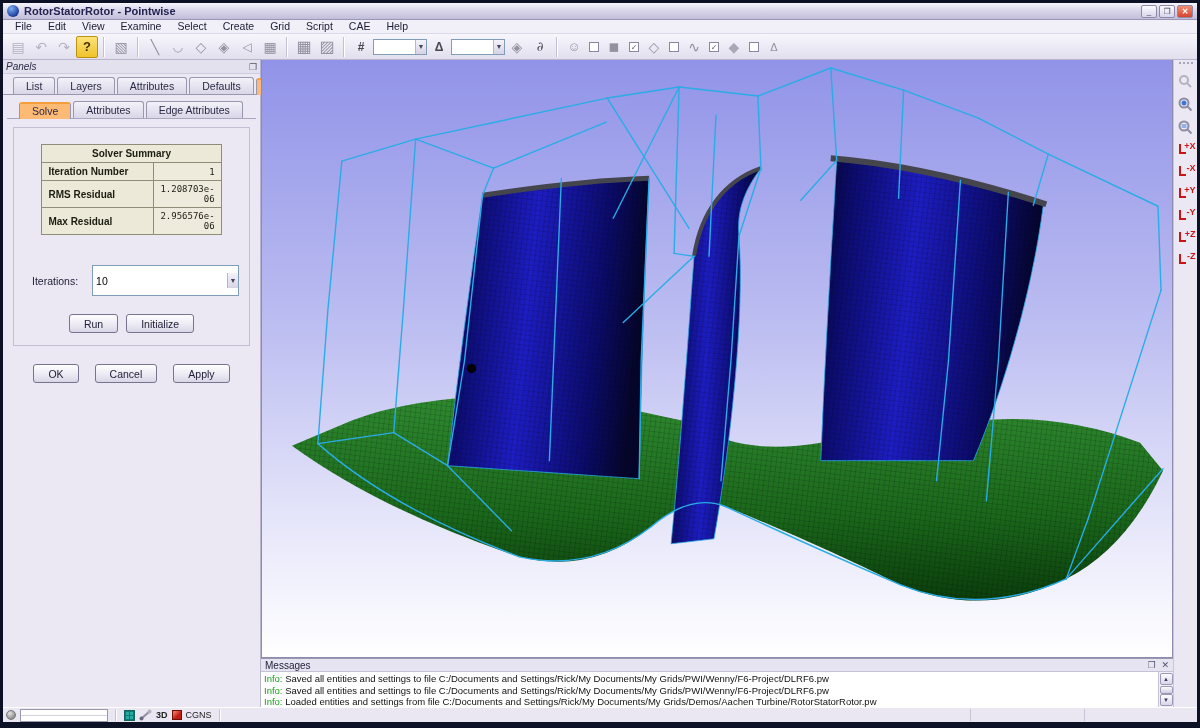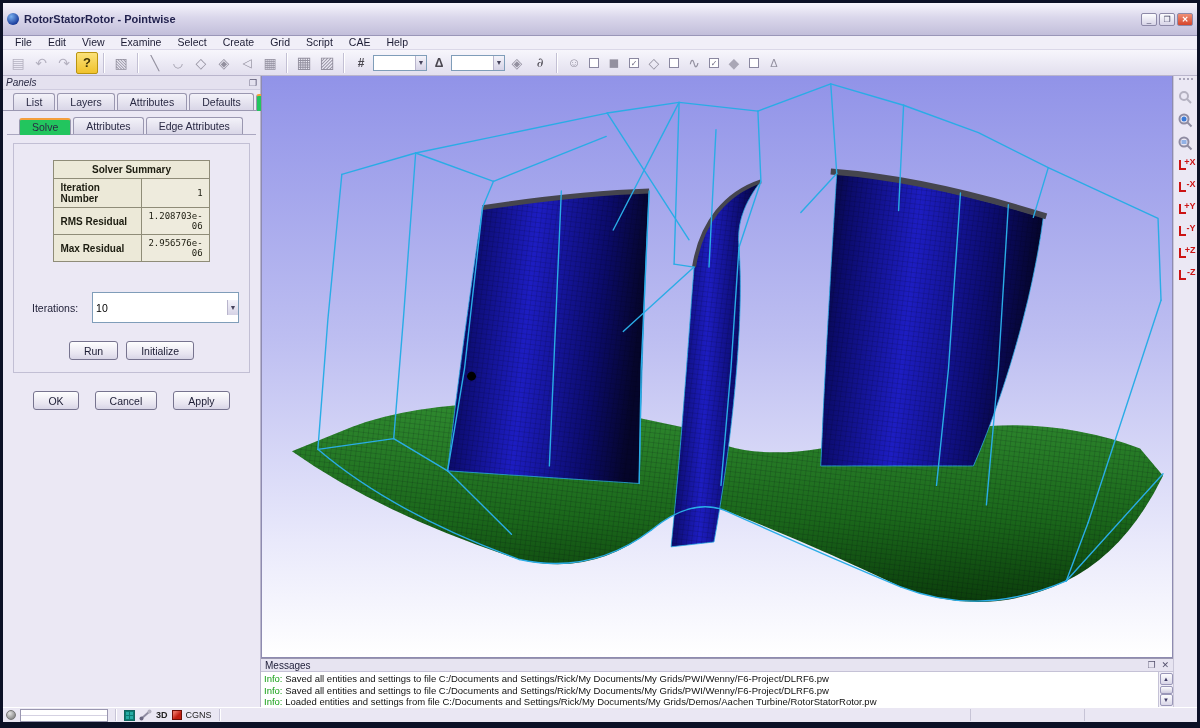--- a/index.html
+++ b/index.html
@@ -1,20 +1,20 @@
 <!DOCTYPE html>
 <html><head>
 <meta charset="utf-8">
 <style>
   * { margin:0; padding:0; box-sizing:border-box; }
   html,body { width:1200px; height:728px; font-family:"Liberation Sans",sans-serif; background:#000; }
   .window { width:1200px; height:728px; border:3px solid #0c1126; border-bottom-width:6px; background:#ebe8f4; display:flex; flex-direction:column; overflow:hidden; }
 
   
-  .titlebar { height:33px; background:linear-gradient(#f6f5fc,#dad7eb 45%,#c2beda); display:flex; align-items:center; padding:0 4px; border-bottom:1px solid #9a96b8; flex:0 0 auto; }
+  .titlebar { height:17px; background:linear-gradient(#f6f5fc,#dad7eb 45%,#c2beda); display:flex; align-items:center; padding:0 4px; border-bottom:1px solid #9a96b8; flex:0 0 auto; }
   .app-icon { width:12px; height:12px; border-radius:50%; background:radial-gradient(circle at 35% 30%, #7ab0f0, #1c3f9e 70%, #0c1f5e); margin-right:5px; flex:0 0 auto; }
   .title-text { font-size:11px; font-weight:bold; color:#23234f; flex:1 1 auto; white-space:nowrap; }
   .winbtns { display:flex; gap:2px; }
   .winbtn { width:16px; height:13px; border:1px solid #8d89a8; border-radius:2px; background:linear-gradient(#fcfcfe,#d8d5e8); font-size:8px; line-height:11px; text-align:center; color:#3a3a5a; }
   .winbtn.close { background:linear-gradient(#ef8f75,#d6452b); color:#fff; font-weight:bold; }
 
   
   .menubar { height:14px; background:#f1eff8; display:flex; align-items:flex-start; gap:0; padding-left:4px; border-bottom:1px solid #dbd8e8; flex:0 0 auto; }
   .menu-item { font-size:10.5px; color:#1c1c34; padding:0 8px; }
 
@@ -55,27 +55,27 @@
   .tcheck { width:10px; height:10px; background:#fff; border:1px solid #8a87a0; font-size:8px; line-height:9px; text-align:center; color:#6a6780; margin:0 3px; }
 
   
   .main { flex:1 1 auto; display:flex; min-height:0; }
   .left-panel { width:258px; flex:0 0 auto; background:#ebe8f4; border-right:1px solid #b9b5cc; display:flex; flex-direction:column; font-size:11px; }
   .panel-header { height:14px; background:#e4e1ef; border-bottom:1px solid #cfccdf; display:flex; align-items:center; padding:0 3px; }
   .panel-header .ph-title { font-size:10px; color:#2a2a44; flex:1;font-style:italic; }
   .panel-header .ph-icon { font-size:9px; color:#55526e; }
   .tabs { display:flex; padding:3px 6px 0 10px; gap:2px; border-bottom:1px solid #9a97b0; }
   .tab { padding:2px 12px 2px; font-size:10.5px; color:#2a2a44; background:linear-gradient(#f3f2f9,#d9d6e7); border:1px solid #9a97b0; border-bottom:0; border-radius:3px 3px 0 0; }
-  .tab.active { background:#22c55e; border-top:2px solid #f49f3c; position:relative; top:1px; padding-top:1px; }
+  .tab.active { background:#fdba74; border-top:2px solid #f49f3c; position:relative; top:1px; padding-top:1px; }
   .subtabs { display:flex; padding:6px 6px 0 12px; gap:2px; border-bottom:1px solid #aaa7c0; margin:0 4px; }
   .solve-box { border:1px solid #c2bfd4; margin:0 10px; padding:16px 4px 12px; }
   .summary-table { border-collapse:collapse; margin:0 auto; font-size:10px; }
   .summary-table td { border:1px solid #8f8c78; padding:3px 6px; background:#ece9d8; color:#1c1c10; height:17px; }
   .summary-table .hdr { text-align:center; font-weight:bold; }
-  .summary-table .lbl { font-weight:bold; width:88px; }
+  .summary-table .lbl { font-weight:bold; width:112px; }
   .summary-table .val { font-family:"DejaVu Sans Mono",monospace; font-size:9px; text-align:right; width:62px; background:#eeebdd; }
   .iter-row { display:flex; align-items:center; margin:30px 6px 0 14px; }
   .iter-row label { font-size:10.5px; color:#1c1c34; }
   .iter-combo { margin-left:14px; flex:1; height:31px; background:#fff; border:1px solid #7f9db9; display:flex; align-items:center; }
   .iter-combo input { flex:1; width:40px; border:0; outline:0; font-size:10.5px; padding:0 3px; font-family:"Liberation Sans",sans-serif; }
   .iter-combo .arrow { width:11px; height:15px; background:linear-gradient(#f4f3fa,#d6d3e6); border-left:1px solid #b9b5cc; font-size:7px; line-height:15px; text-align:center; color:#46435c; }
   .btn { height:19px; padding:0 14px; font-size:10.5px; color:#1c1c34; background:linear-gradient(#fefefe,#e7e4f0 70%,#d8d5e6); border:1px solid #77748f; border-radius:3px; font-family:"Liberation Sans",sans-serif; }
   .run-row { display:flex; justify-content:center; gap:8px; margin-top:18px; }
   .okrow { display:flex; justify-content:center; gap:16px; margin-top:18px; }
 

